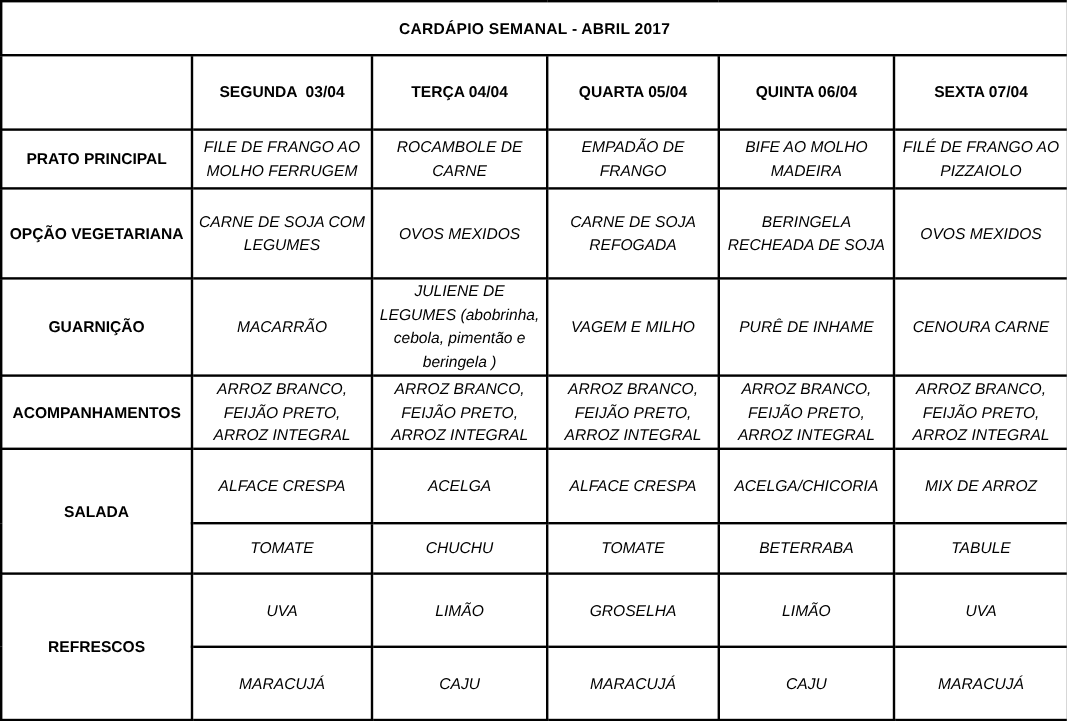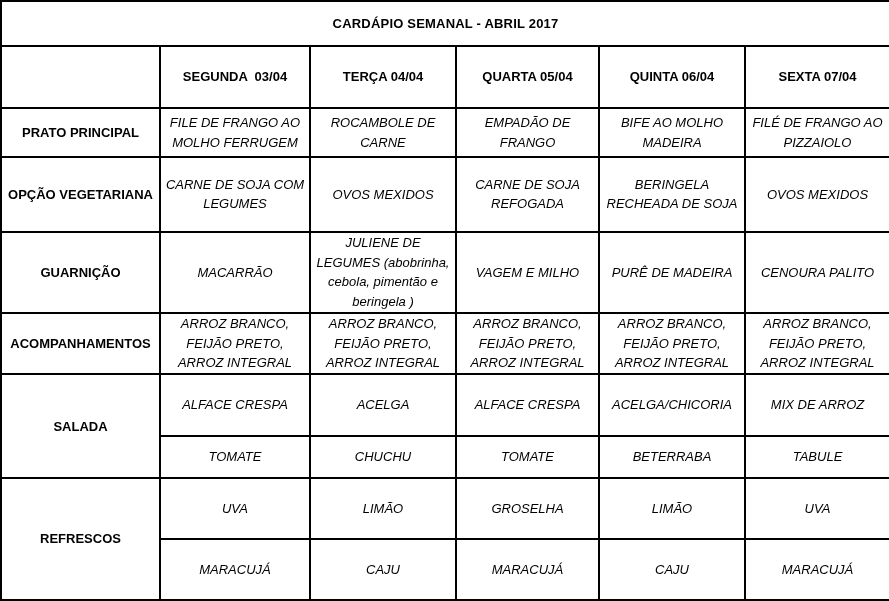--- a/index.html
+++ b/index.html
@@ -84,22 +84,22 @@
     <td class="menu-cell">CARNE DE SOJA REFOGADA</td>
     <td class="menu-cell">BERINGELA RECHEADA DE SOJA</td>
     <td class="menu-cell">OVOS MEXIDOS</td>
   </tr>
 
   <tr style="height:60px">
     <th class="row-label">GUARNIÇÃO</th>
     <td class="menu-cell">MACARRÃO</td>
     <td class="menu-cell">JULIENE DE LEGUMES (abobrinha, cebola, pimentão e beringela )</td>
     <td class="menu-cell">VAGEM E MILHO</td>
-    <td class="menu-cell">PURÊ DE MADEIRA</td>
-    <td class="menu-cell">CENOURA PALITO</td>
+    <td class="menu-cell">PURÊ DE INHAME</td>
+    <td class="menu-cell">CENOURA CARNE</td>
   </tr>
 
   <tr style="height:60px">
     <th class="row-label">ACOMPANHAMENTOS</th>
     <td class="menu-cell">ARROZ BRANCO, FEIJÃO PRETO, ARROZ INTEGRAL</td>
     <td class="menu-cell">ARROZ BRANCO, FEIJÃO PRETO, ARROZ INTEGRAL</td>
     <td class="menu-cell">ARROZ BRANCO, FEIJÃO PRETO, ARROZ INTEGRAL</td>
     <td class="menu-cell">ARROZ BRANCO, FEIJÃO PRETO, ARROZ INTEGRAL</td>
     <td class="menu-cell">ARROZ BRANCO, FEIJÃO PRETO, ARROZ INTEGRAL</td>
   </tr>

